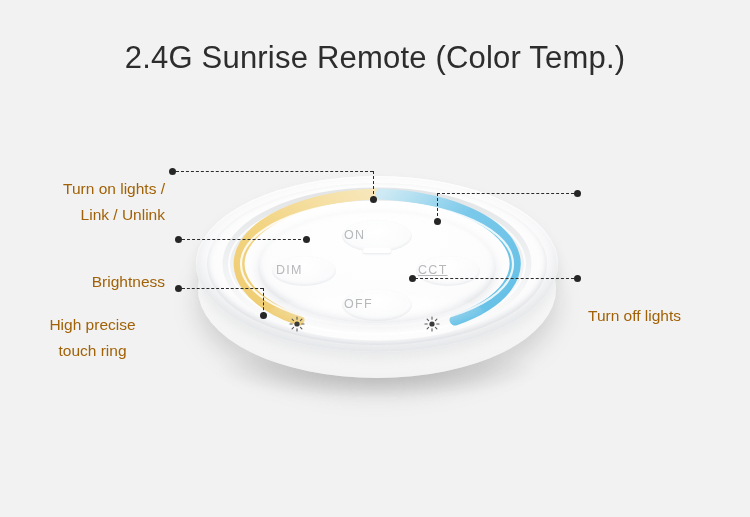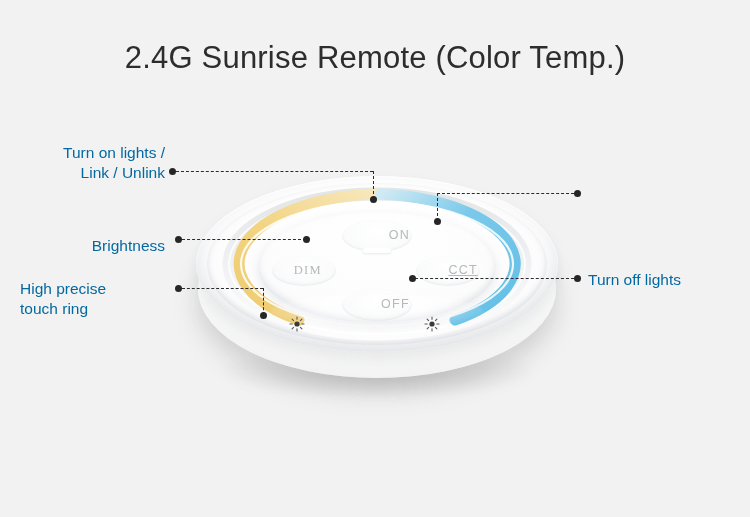--- a/index.html
+++ b/index.html
@@ -35,27 +35,28 @@
     font-weight: 400;
     letter-spacing: 0.2px;
     color: #2d2d2d;
     white-space: pre;
   }
 
   
   .callout {
     position: absolute;
     font-size: 15.5px;
-    line-height: 20px;
-    color: #0369a1;
+    line-height: 26px;
+    color: #a16207;
     white-space: pre-line;
+    margin-top: 33px;
   }
   .callout.right-align { text-align: right; }
   .callout.left-align  { text-align: left; }
-  .callout.center-align{ text-align: left; }
+  .callout.center-align{ text-align: center; }
 
   
   .leader {
     position: absolute;
     border-top: 1px dashed #2b2b2b;
     height: 0;
   }
   .leader-v {
     position: absolute;
     border-left: 1px dashed #2b2b2b;
@@ -169,27 +170,27 @@
     background: radial-gradient(ellipse at 50% 30%, rgba(255,255,255,0.95) 0%, rgba(255,255,255,0.35) 50%, rgba(255,255,255,0) 78%);
     filter: blur(1px);
   }
 
   
   .btn {
     position: absolute;
     font-size: 12.5px;
     letter-spacing: 1.3px;
     color: #b6b8ba;
-    text-align: right;
+    text-align: left;
     white-space: pre;
     user-select: none;
   }
   .btn-on  { left: 148px; top: 52px;  width: 66px; }
   .btn-off { left: 148px; top: 121px; width: 66px; }
-  .btn-dim { left: 66px;  top: 87px;  width: 60px; font-family: Liberation Serif, serif; }
+  .btn-dim { left: 80px;  top: 87px;  width: 60px; }
   .btn-cct { left: 222px; top: 87px;  width: 60px; text-decoration: underline; }
 
   
   .on-indicator {
     position: absolute;
     left: 167px;
     top: 72px;
     width: 28px;
     height: 5px;
     border-radius: 3px;

